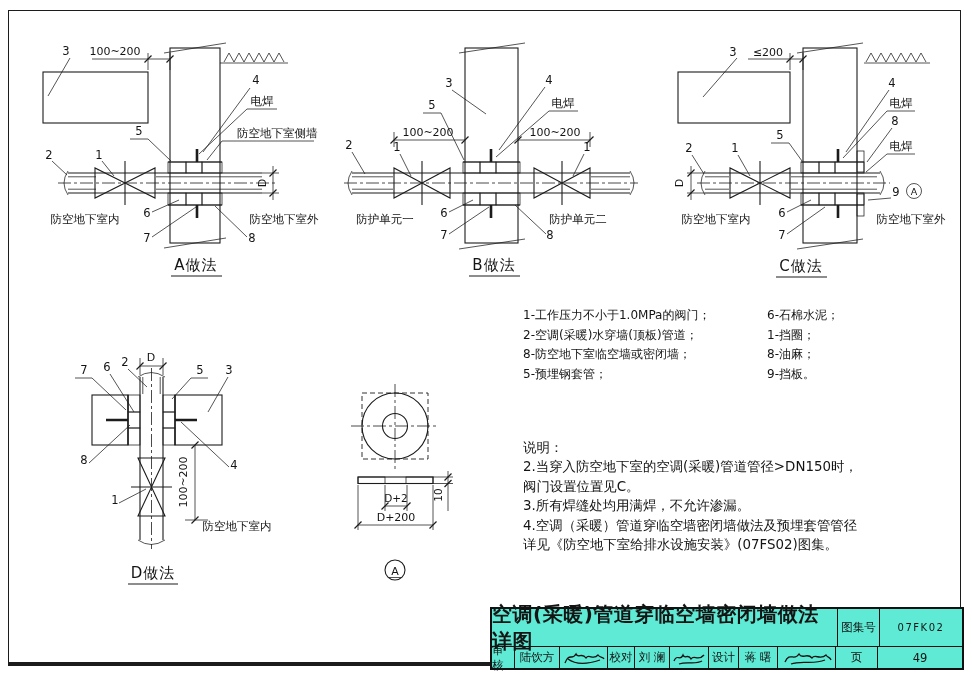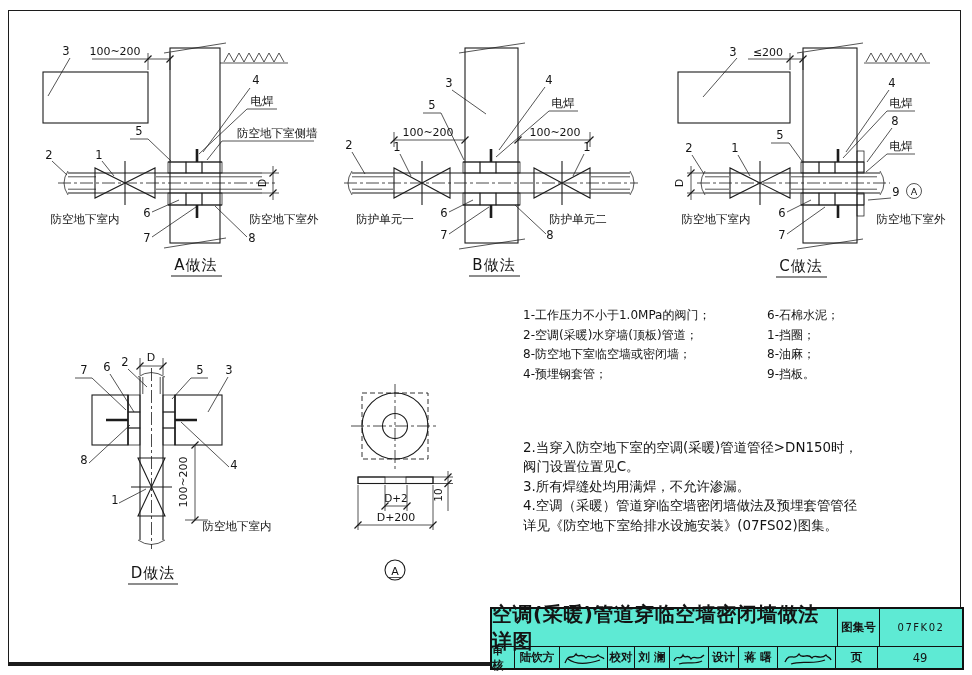--- a/index.html
+++ b/index.html
@@ -18,21 +18,21 @@
   .t11{font-size:11px;} .t115{font-size:11.5px;} .t15{font-size:15px;letter-spacing:1px;}
   .legend{position:absolute;left:523px;top:306px;font-size:12px;line-height:19.6px;
           display:flex;white-space:nowrap;}
   .legend .c1{width:244px;} 
   .notes{position:absolute;left:523px;top:438px;font-size:13.4px;line-height:19.4px;white-space:nowrap;}
   .tblock{position:absolute;left:490px;top:607px;width:474px;height:63px;background:#5eead4;
           border:2.2px solid #111;box-sizing:border-box;display:flex;flex-direction:column;}
   .tb-top{display:flex;flex:1;border-bottom:1.4px solid #111;min-height:0;}
   .tb-bottom{display:flex;height:21px;align-items:stretch;font-size:11.5px;}
   .cell{display:flex;align-items:center;justify-content:center;box-sizing:border-box;}
-  .br{border-right:1.4px solid #111;font-weight:bold;}
+  .br{border-right:1.4px solid #111;}
   .tb-title{width:346px;font-size:20px;font-weight:600;letter-spacing:0.5px;}
   .tb-atlas-label{width:42px;font-size:11.5px;}
   .tb-atlas-no{flex:1;font-size:10px;letter-spacing:1.5px;}
   .w23{width:23px;} .w45{width:45px;} .w48{width:48px;} .w27{width:27px;} .w35{width:35px;}
   .w39{width:39px;} .w30{width:30px;} .w58{width:58px;} .w42{width:42px;} .fx{flex:1;}
   .sig svg{display:block;}
 </style>
 </head>
 <body>
 
@@ -243,31 +243,32 @@
       <text x="395" y="574.5" font-size="11" text-anchor="middle">A</text>
       <line x1="389" y1="577.5" x2="401" y2="577.5" class="thin"></line>
     </g>
   </svg>
 
   <div class="legend">
     <div class="c1">
       <div>1-工作压力不小于1.0MPa的阀门；</div>
       <div>2-空调(采暖)水穿墙(顶板)管道；</div>
       <div>8-防空地下室临空墙或密闭墙；</div>
-      <div>4-预埋钢套管；</div>
+      <div>5-预埋钢套管；</div>
     </div>
     <div class="c2">
       <div>6-石棉水泥；</div>
       <div>1-挡圈；</div>
       <div>8-油麻；</div>
       <div>9-挡板。</div>
     </div>
   </div>
 
   <div class="notes">
+    <div>说明：</div>
     <div>2.当穿入防空地下室的空调(采暖)管道管径&gt;DN150时，</div>
     <div>阀门设置位置见C。</div>
     <div>3.所有焊缝处均用满焊，不允许渗漏。</div>
     <div>4.空调（采暖）管道穿临空墙密闭墙做法及预埋套管管径</div>
     <div>详见《防空地下室给排水设施安装》(07FS02)图集。</div>
   </div>
 
   <div class="tblock">
     <div class="tb-top">
       <div class="cell br tb-title">空调(采暖)管道穿临空墙密闭墙做法详图</div>

